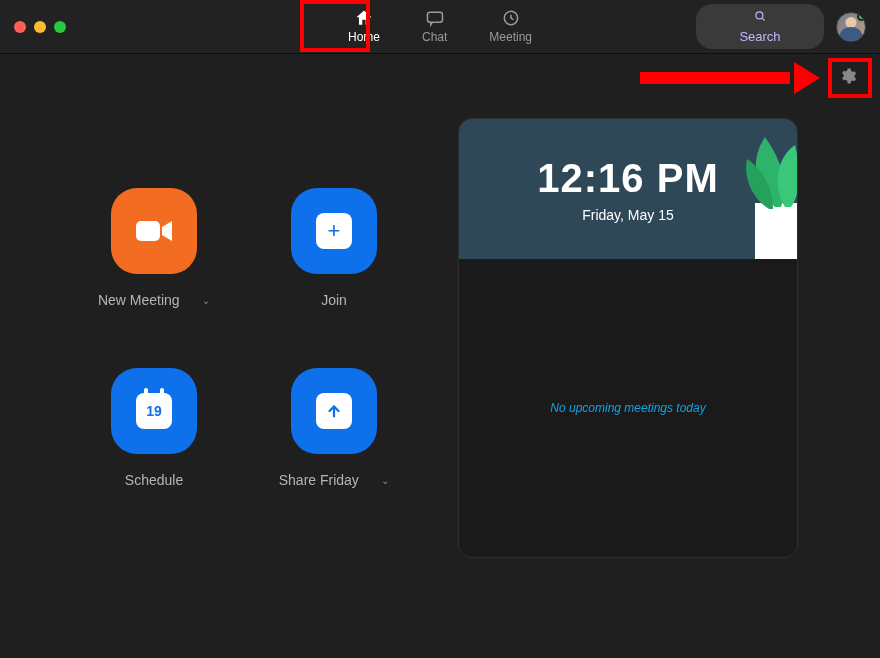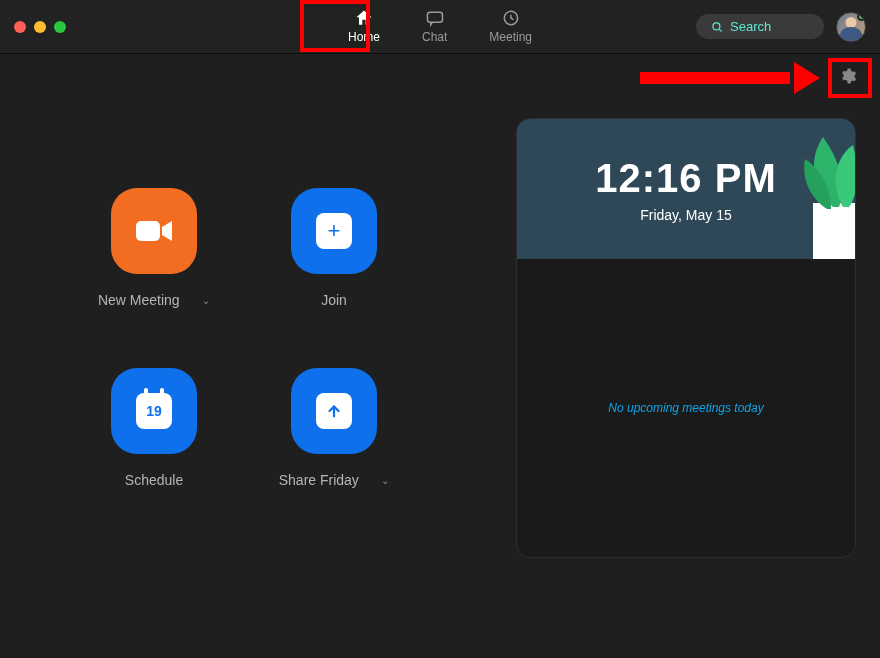--- a/index.html
+++ b/index.html
@@ -51,23 +51,24 @@
     align-items: center;
     gap: 12px;
   }
   .search-box {
     display: flex;
     align-items: center;
     background: #3a3a3a;
     border-radius: 16px;
     padding: 5px 14px;
     gap: 6px;
-    color: #5eead4;
+    color: #c4b5fd;
     font-size: 13px;
     width: 128px;
+    flex-direction: column;
   }
   .search-box svg { width: 14px; height: 14px; }
   .avatar {
     width: 30px; height: 30px;
     border-radius: 50%;
     background: linear-gradient(135deg,#6b7a8f,#c7a17a);
     position: relative;
     overflow: hidden;
     border: 1px solid #444;
   }
@@ -136,21 +137,20 @@
   .action-label{
     color:#b5b5b5; font-size:14px;
     display:flex; align-items:center; gap:22px;
   }
   .chev{ font-size:10px; color:#8a8a8a;}
 
   .right-pane{
     flex:1;
     display:flex;
     padding-top:20px;
-    justify-content:flex-end;
   }
   .card{
     width: 340px;
     height: 440px;
     border-radius:14px;
     overflow:hidden;
     background:#1a1a1a;
     border:1px solid #2e2e2e;
     display:flex;
     flex-direction:column;

